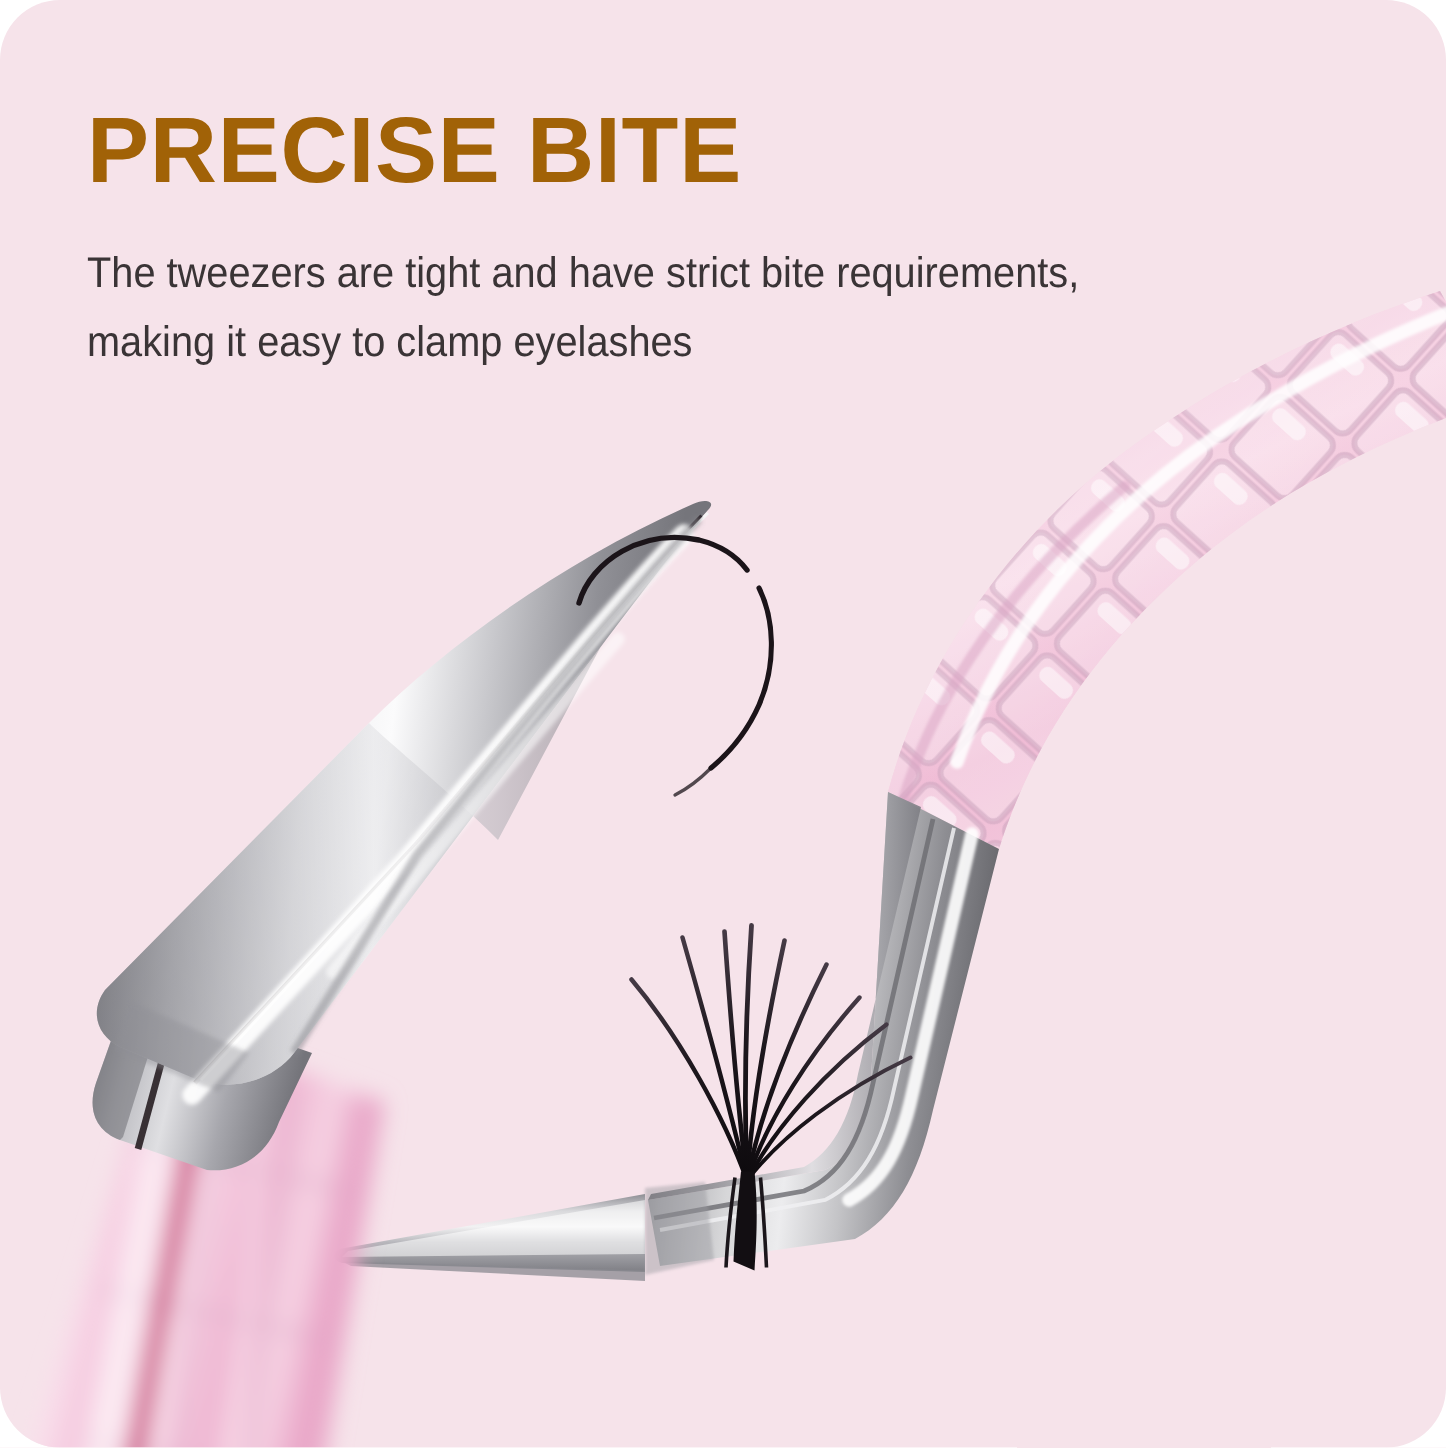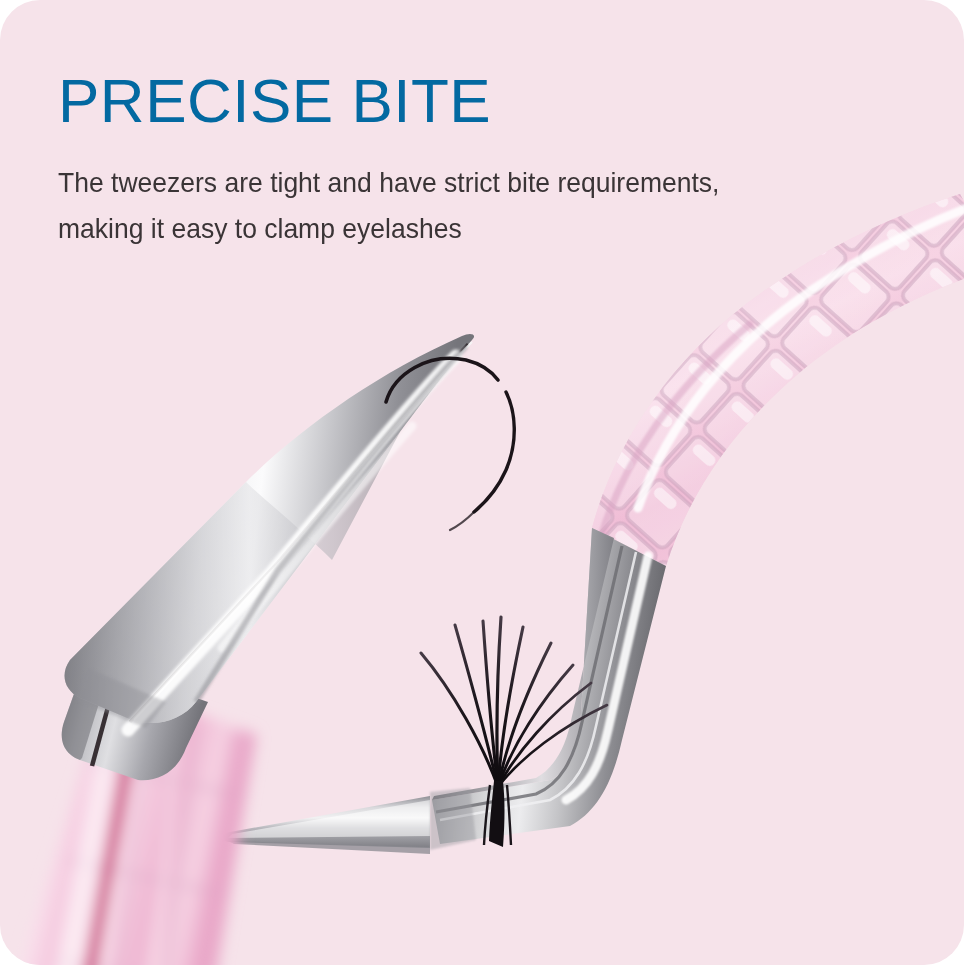--- a/index.html
+++ b/index.html
@@ -19,23 +19,23 @@
 
   
   #text-block{
     position:absolute;
     left:58px; top:68px;
     width:780px;
     z-index:40;
   }
   #page-title{
     font-size:62px;
-    font-weight:normal;
+    font-weight:bold;
     letter-spacing:0.5px;
-    color:#0369a1;
+    color:#a16207;
     line-height:1.05;
     white-space:nowrap;
   }
   #subtitle{
     margin-top:26px;
     font-size:28.5px;
     font-weight:400;
     color:#3a3436;
     line-height:1.62;
     max-width:740px;

